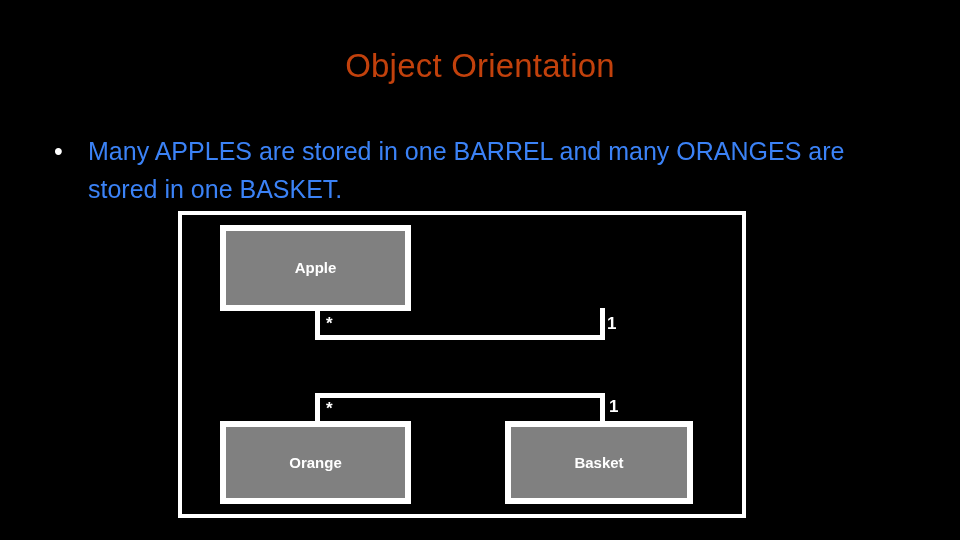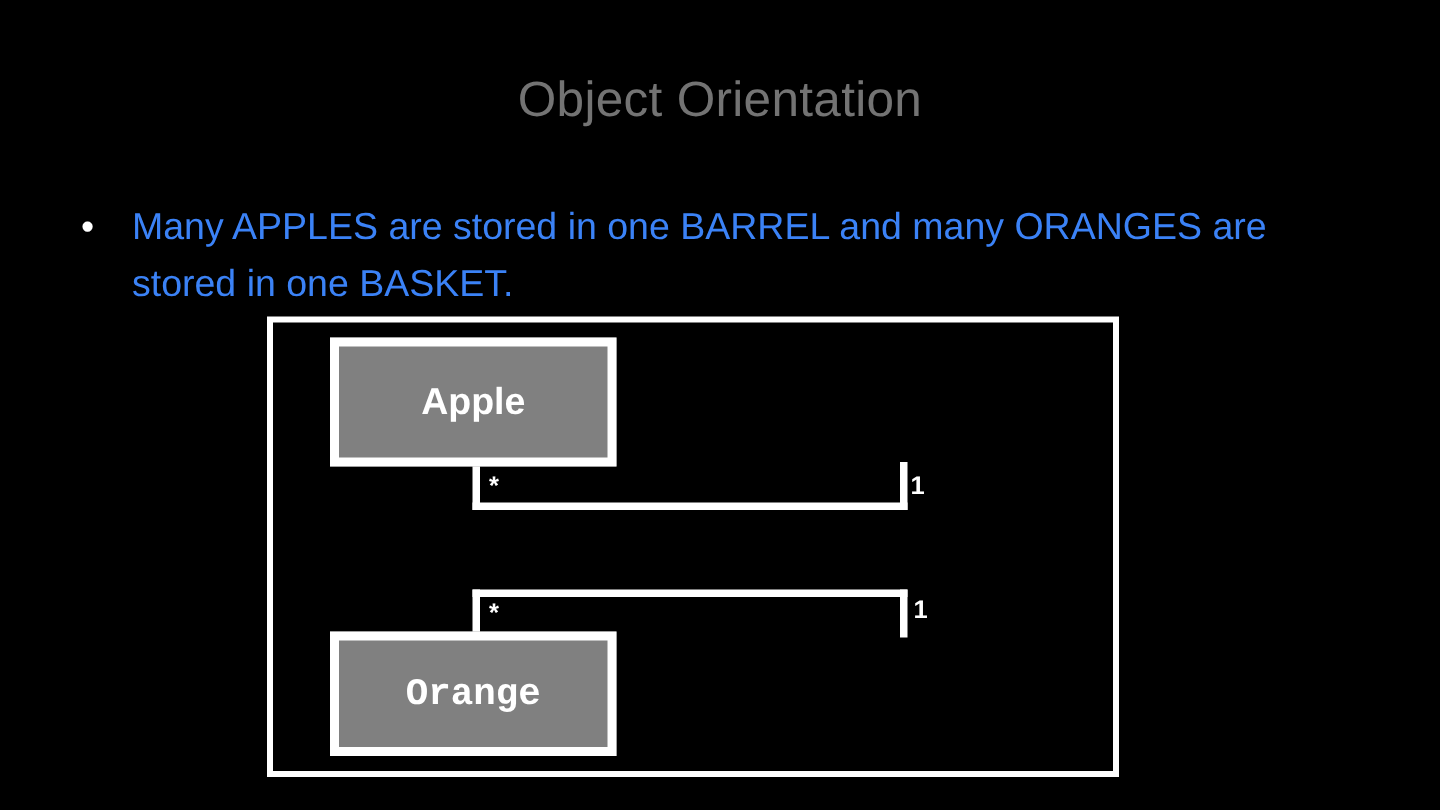--- a/index.html
+++ b/index.html
@@ -19,21 +19,21 @@
     overflow: hidden;
   }
 
   
   #slide-title {
     position: absolute;
     left: 0;
     top: 46px;
     width: 960px;
     text-align: center;
-    color: #737373;
+    color: #c2410c;
     font-size: 33px;
     font-weight: 400;
     letter-spacing: 0.2px;
     line-height: 40px;
     white-space: nowrap;
   }
 
   
   #bullet-block {
     position: absolute;
@@ -80,29 +80,29 @@
     position: absolute;
     background: #808080;
     border: 6px solid #ffffff;
     box-sizing: border-box;
     display: flex;
     align-items: center;
     justify-content: center;
   }
   .class-label {
     color: #ffffff;
-    font-size: 25px;
+    font-size: 15px;
     font-weight: 700;
     line-height: 24px;
     white-space: nowrap;
   }
 
   #box-apple  { left: 220px; top: 225px; width: 191px; height: 86px; }
   #box-barrel { left: 505px; top: 225px; width: 188px; height: 86px; }
-  #box-orange { left: 220px; top: 421px; width: 191px; height: 83px; font-family: Liberation Mono, monospace; }
+  #box-orange { left: 220px; top: 421px; width: 191px; height: 83px; }
   #box-basket { left: 505px; top: 421px; width: 188px; height: 83px; }
 
   
   .stroke {
     position: absolute;
     background: #ffffff;
   }
 
   
   #assoc-top-left-leg   { left: 315px; top: 308px; width: 5px;   height: 32px; }
@@ -154,19 +154,22 @@
 
   <div class="class-box" id="box-apple">
     <span class="class-label">Apple</span>
   </div>
 
 
   <div class="class-box" id="box-orange">
     <span class="class-label">Orange</span>
   </div>
 
+  <div class="class-box" id="box-basket">
+    <span class="class-label">Basket</span>
+  </div>
 
   <div class="mult-label" id="mult-apple">*</div>
   <div class="mult-label" id="mult-barrel">1</div>
   <div class="mult-label" id="mult-orange">*</div>
   <div class="mult-label" id="mult-basket">1</div>
 
 </div>
 
 </body></html>

